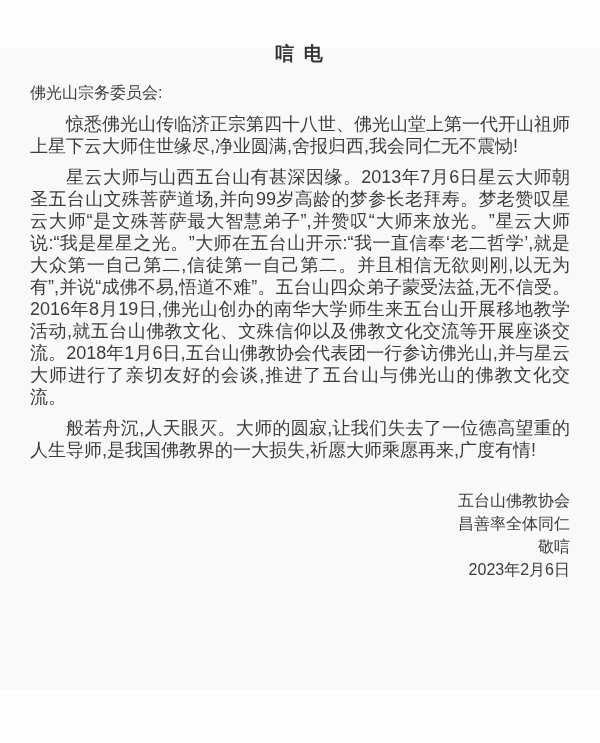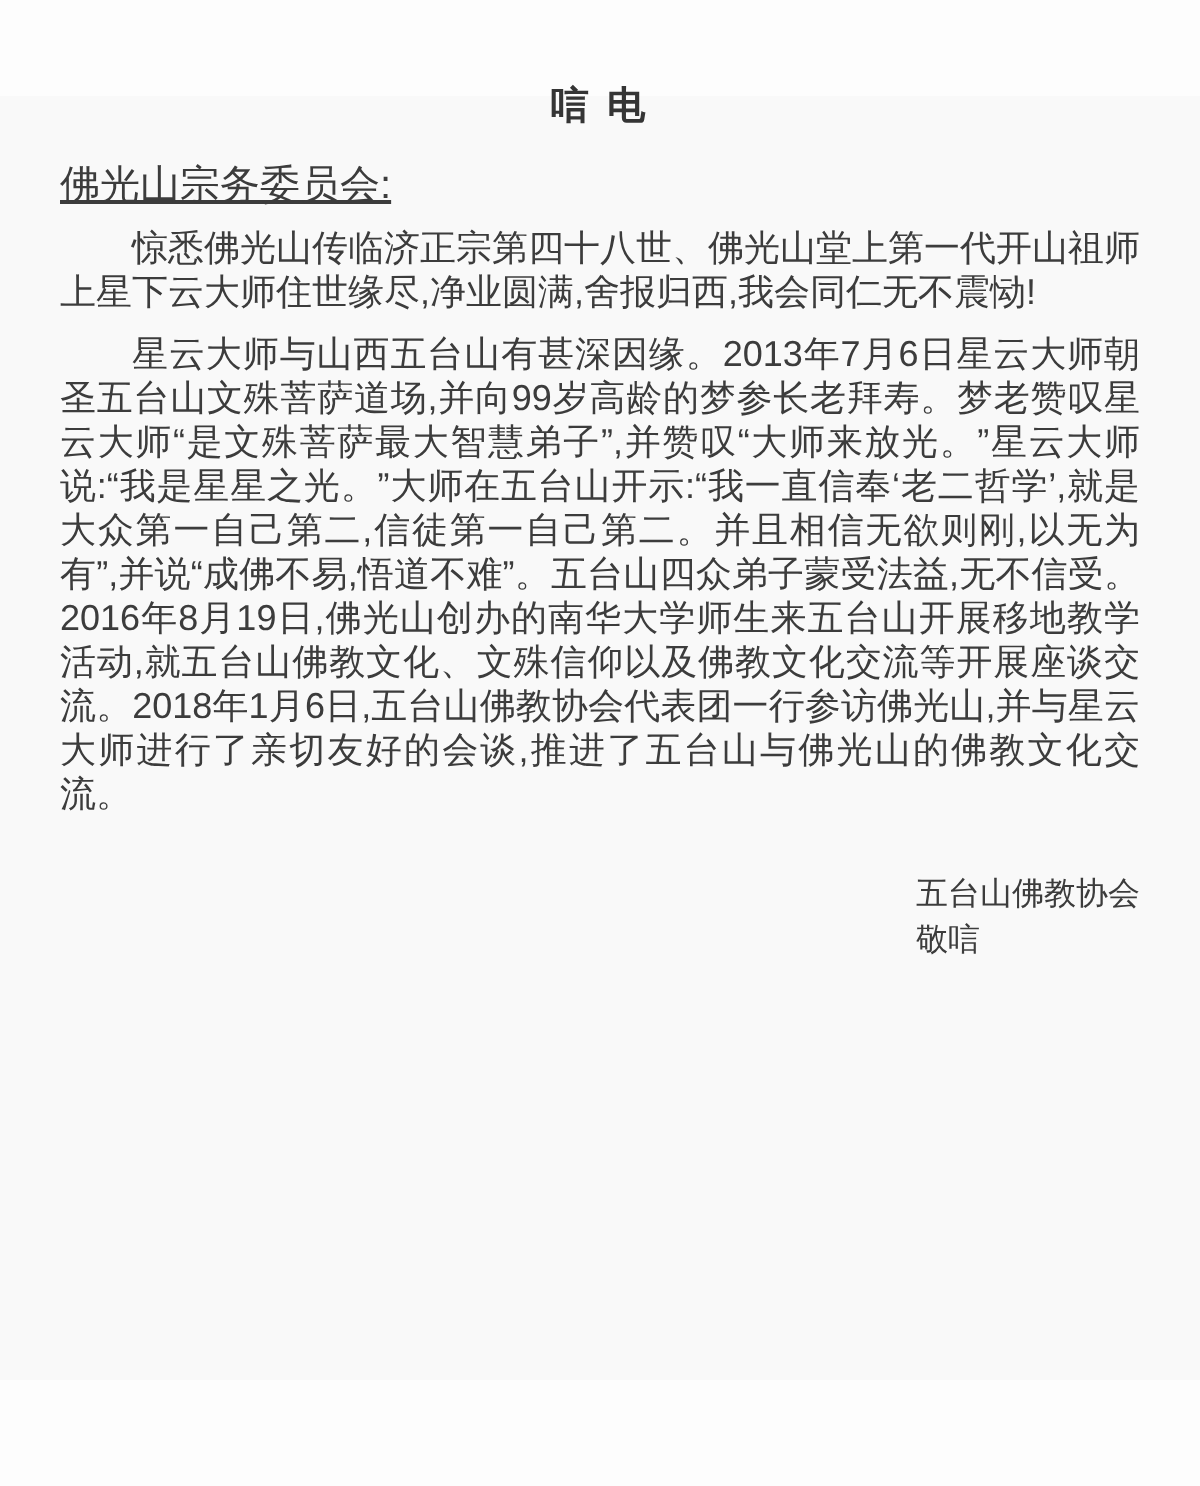--- a/index.html
+++ b/index.html
@@ -25,38 +25,37 @@
     margin: 0 0 16px 0;
     text-align: center;
     font-size: 19px;
     line-height: 24px;
     font-weight: 700;
     color: #353535;
     letter-spacing: 2px;
   }
   .salutation {
     margin: 0 0 9px 0;
-    font-size: 20px;
+    font-size: 16px;
     line-height: 22px;
-    text-decoration: underline;
   }
   .para {
     margin: 0 0 9px 0;
     font-size: 18px;
     line-height: 22px;
     text-align: justify;
     text-justify: inter-ideograph;
     text-indent: 2em;
   }
   .signature {
     margin: 28px 0 0 auto;
     width: max-content;
     display: flex;
     flex-direction: column;
-    align-items: flex-start;
+    align-items: flex-end;
     font-size: 16px;
     line-height: 23px;
   }
   .signature .sig-line {
     text-align: center;
     white-space: nowrap;
   }
 </style>
 </head>
 <body>
@@ -64,18 +63,21 @@
 <div class="page">
   <h1 class="title">唁 电</h1>
 
   <p class="salutation">佛光山宗务委员会:</p>
 
   <p class="para">惊悉佛光山传临济正宗第四十八世、佛光山堂上第一代开山祖师上星下云大师住世缘尽,净业圆满,舍报归西,我会同仁无不震恸!</p>
 
 
   <p class="para">星云大师与山西五台山有甚深因缘。2013年7月6日星云大师朝圣五台山文殊菩萨道场,并向99岁高龄的梦参长老拜寿。梦老赞叹星云大师“是文殊菩萨最大智慧弟子”,并赞叹“大师来放光。”星云大师说:“我是星星之光。”大师在五台山开示:“我一直信奉‘老二哲学’,就是大众第一自己第二,信徒第一自己第二。并且相信无欲则刚,以无为有”,并说“成佛不易,悟道不难”。五台山四众弟子蒙受法益,无不信受。2016年8月19日,佛光山创办的南华大学师生来五台山开展移地教学活动,就五台山佛教文化、文殊信仰以及佛教文化交流等开展座谈交流。2018年1月6日,五台山佛教协会代表团一行参访佛光山,并与星云大师进行了亲切友好的会谈,推进了五台山与佛光山的佛教文化交流。</p>
 
+  <p class="para">般若舟沉,人天眼灭。大师的圆寂,让我们失去了一位德高望重的人生导师,是我国佛教界的一大损失,祈愿大师乘愿再来,广度有情!</p>
 
   <div class="signature">
     <div class="sig-line">五台山佛教协会</div>
+    <div class="sig-line">昌善率全体同仁</div>
     <div class="sig-line">敬唁</div>
+    <div class="sig-line">2023年2月6日</div>
   </div>
 </div>
 
 </body></html>

